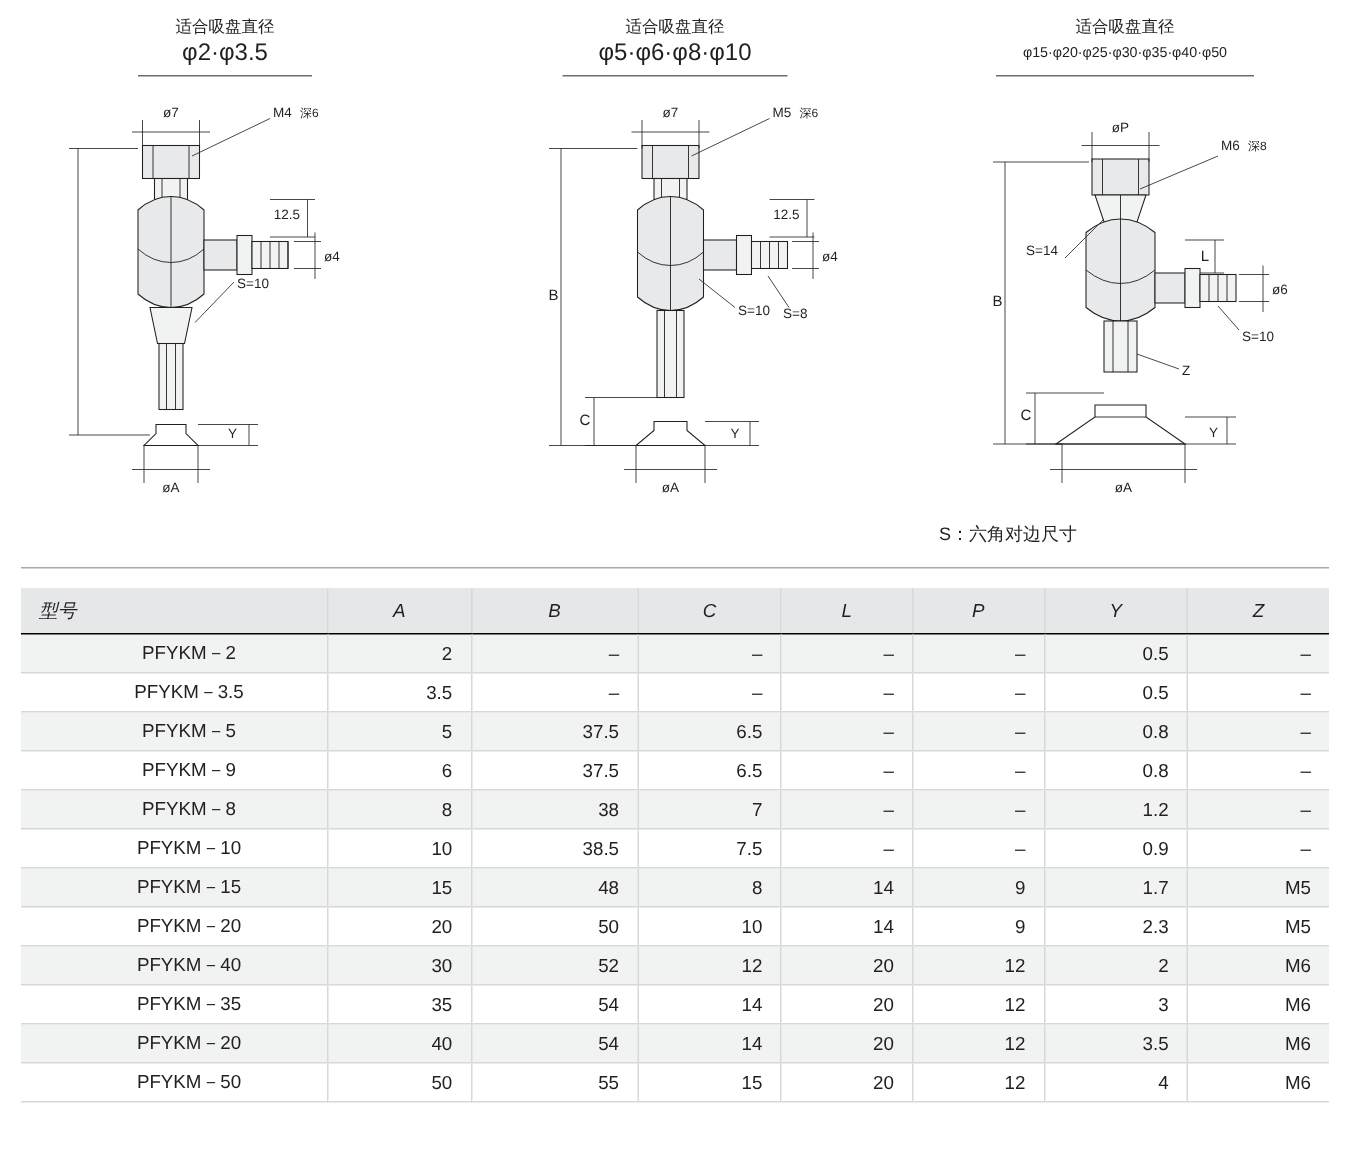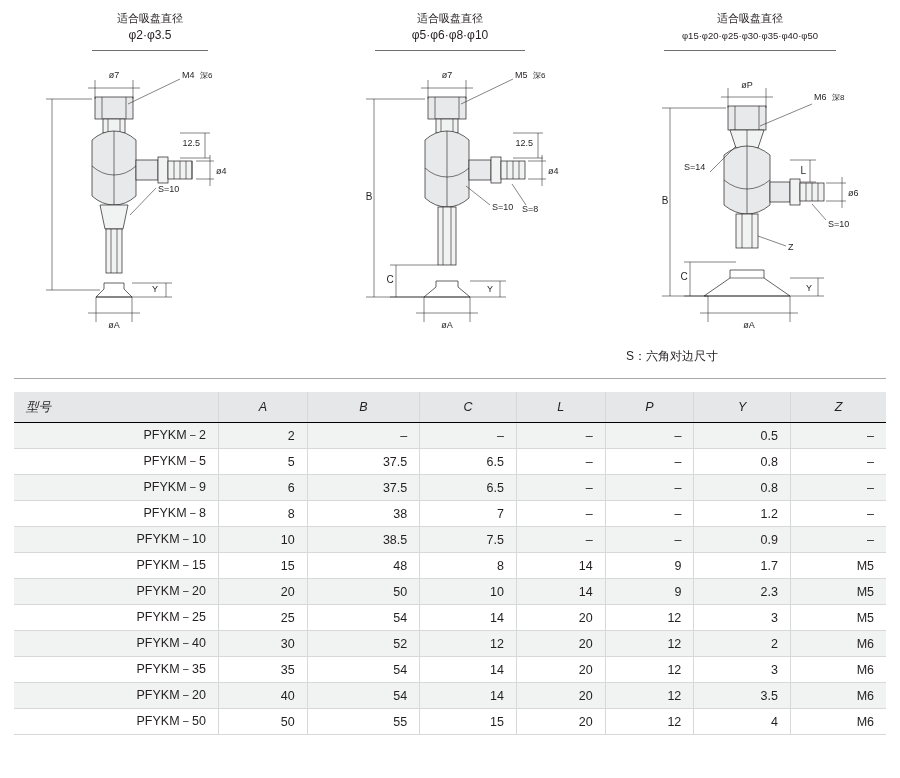--- a/index.html
+++ b/index.html
@@ -29,21 +29,21 @@
     position:absolute;
     top:10px;
     left:50%;
     transform:translateX(-50%);
     text-align:center;
     font-size:11px;
     line-height:17px;
     white-space:nowrap;
   }
   .cap-title .l1{font-size:11px;}
-  .cap-title .l2{font-size:12px;}
+  .cap-title .l2{font-size:16px;}
   .cap-title .l2.small{font-size:9.5px;}
   .cap-underline{
     position:absolute;
     top:50px;
     left:50%;
     transform:translateX(-50%);
     height:1px;
     background:#6d6e71;
   }
   .p1 .cap-underline{width:116px;}
@@ -95,21 +95,21 @@
     font-style:italic;
   }
   thead th.first{text-align:left;width:180px;}
   thead th.num{text-align:center;}
   tbody td{
     height:25px;
     padding:0 12px;
     border-bottom:1px solid #d7d8d9;
     color:#231f20;
   }
-  tbody td.first{text-align:right;padding-left:32px;}
+  tbody td.first{text-align:center;padding-left:32px;}
   tbody td.num{text-align:right;}
   tbody tr:nth-child(odd){background:#f1f2f2;}
   tbody tr:nth-child(even){background:#ffffff;}
   thead th + th, tbody td + td{border-left:1px solid #d7d8d9;}
 </style>
 </head>
 <body>
 
 <div class="diagrams">
 
@@ -375,20 +375,30 @@
       <td class="first">PFYKM－2</td>
       <td class="num">2</td>
       <td class="num">–</td>
       <td class="num">–</td>
       <td class="num">–</td>
       <td class="num">–</td>
       <td class="num">0.5</td>
       <td class="num">–</td>
     </tr>
     <tr>
+      <td class="first">PFYKM－3.5</td>
+      <td class="num">3.5</td>
+      <td class="num">–</td>
+      <td class="num">–</td>
+      <td class="num">–</td>
+      <td class="num">–</td>
+      <td class="num">0.5</td>
+      <td class="num">–</td>
+    </tr>
+    <tr>
       <td class="first">PFYKM－5</td>
       <td class="num">5</td>
       <td class="num">37.5</td>
       <td class="num">6.5</td>
       <td class="num">–</td>
       <td class="num">–</td>
       <td class="num">0.8</td>
       <td class="num">–</td>
     </tr>
     <tr>
@@ -435,30 +445,20 @@
       <td class="first">PFYKM－20</td>
       <td class="num">20</td>
       <td class="num">50</td>
       <td class="num">10</td>
       <td class="num">14</td>
       <td class="num">9</td>
       <td class="num">2.3</td>
       <td class="num">M5</td>
     </tr>
     <tr>
-      <td class="first">PFYKM－25</td>
-      <td class="num">25</td>
-      <td class="num">54</td>
-      <td class="num">14</td>
-      <td class="num">20</td>
-      <td class="num">12</td>
-      <td class="num">3</td>
-      <td class="num">M5</td>
-    </tr>
-    <tr>
       <td class="first">PFYKM－40</td>
       <td class="num">30</td>
       <td class="num">52</td>
       <td class="num">12</td>
       <td class="num">20</td>
       <td class="num">12</td>
       <td class="num">2</td>
       <td class="num">M6</td>
     </tr>
     <tr>

